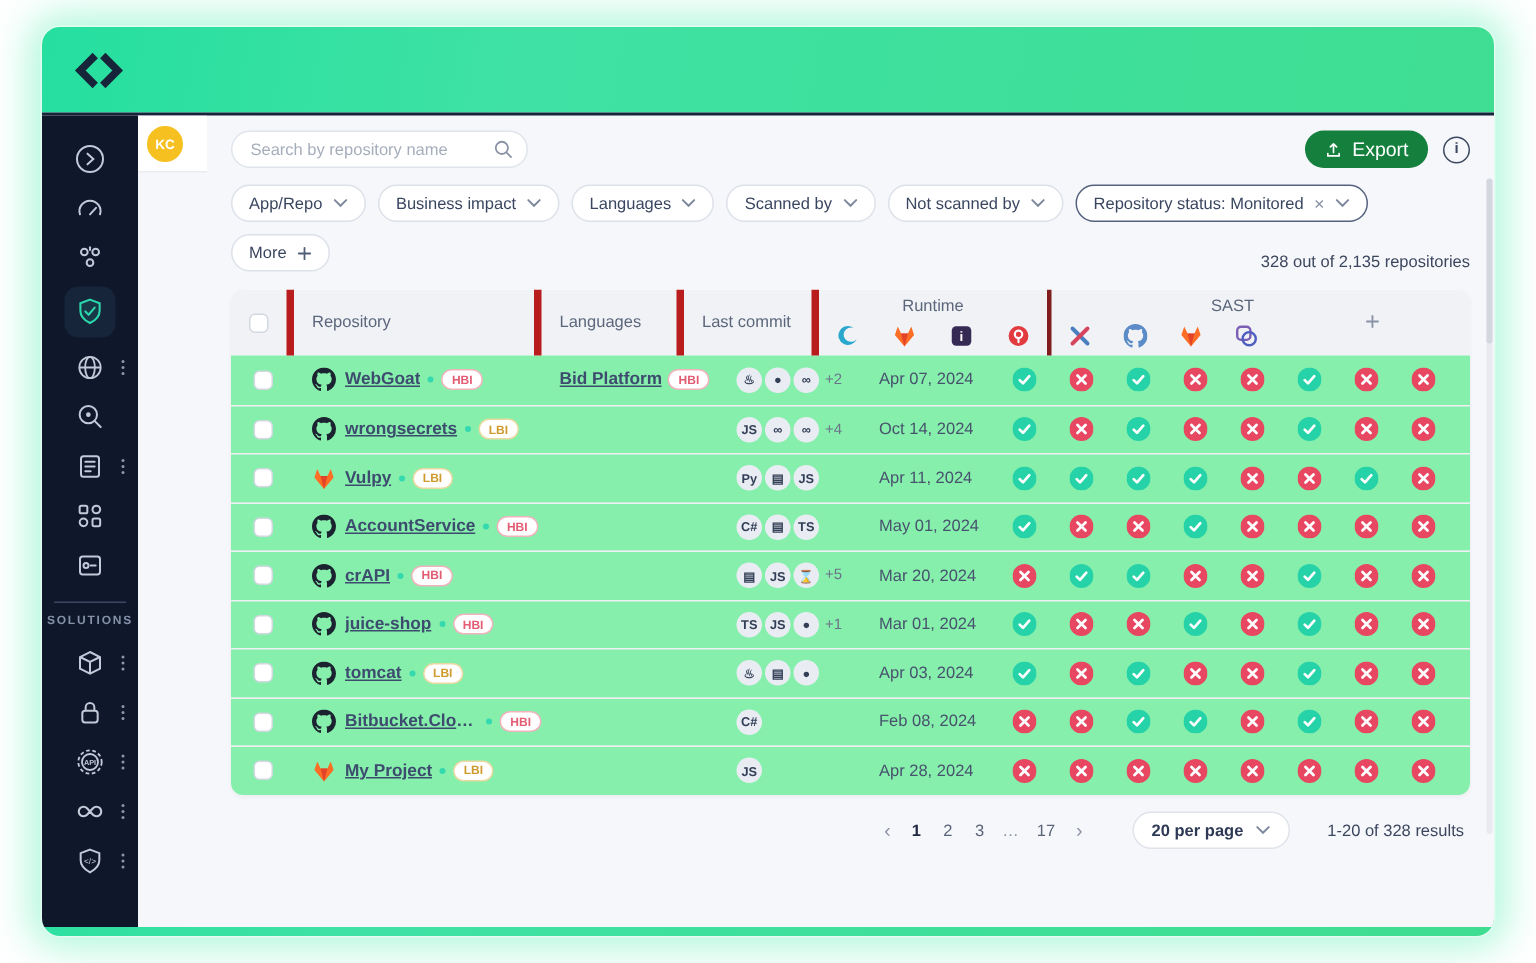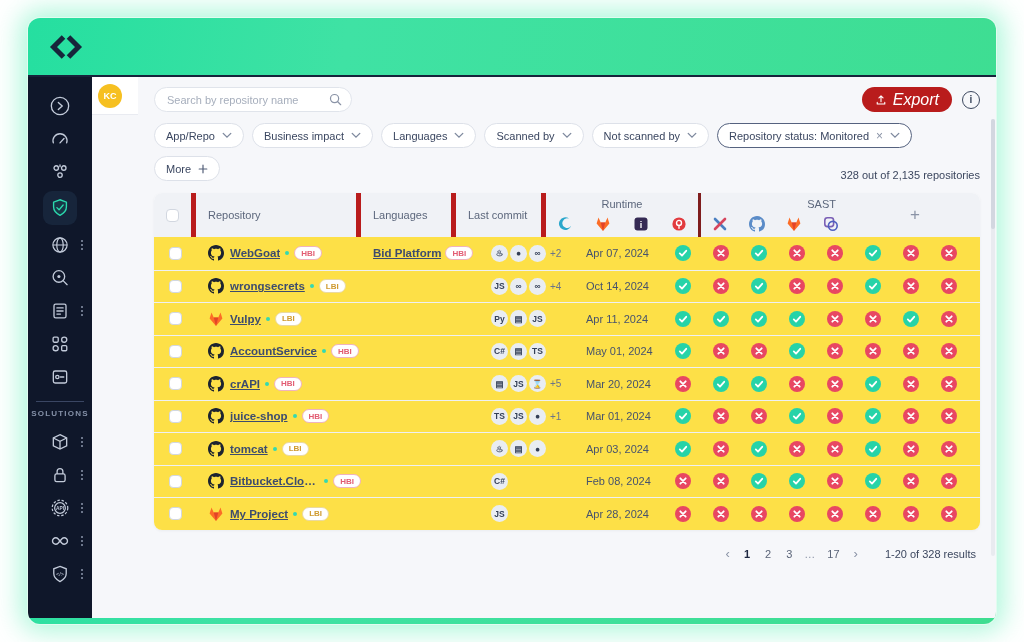--- a/index.html
+++ b/index.html
@@ -35,21 +35,21 @@
   .avatar { width:24px; height:24px; border-radius:50%; background:#f6c021; color:#fff; font-size:9px; font-weight:bold; display:flex; align-items:center; justify-content:center; }
 
   .content { flex:1; padding:10px 16px 0; position:relative; }
 
   .toolbar-row { display:flex; align-items:center; height:25px; margin-bottom:11px; }
   .search-pill { position:relative; width:198px; height:25px; background:#fff; border:1px solid #e0e4eb; border-radius:14px; display:flex; align-items:center; }
   .search-pill input { border:none; outline:none; background:transparent; font-size:11px; color:#45506a; padding:0 26px 0 12px; width:100%; font-family:"Liberation Sans",sans-serif; }
   .search-pill input::placeholder { color:#a6aebc; }
   .search-mag { position:absolute; right:9px; top:5px; }
   .toolbar-right { margin-left:auto; display:flex; align-items:center; gap:10px; }
-  .export-btn { height:25px; background:#b91c1c; border-radius:14px; color:#fff; font-size:16px; display:flex; align-items:center; gap:6px; padding:0 13px; border:none; cursor:pointer; font-family:"Liberation Sans",sans-serif;font-style:italic; }
+  .export-btn { height:25px; background:#15803d; border-radius:14px; color:#fff; font-size:13px; display:flex; align-items:center; gap:6px; padding:0 13px; border:none; cursor:pointer; font-family:"Liberation Sans",sans-serif; }
   .info-icon { width:18px; height:18px; border:1.4px solid #3c485f; border-radius:50%; color:#3c485f; font-size:10px; display:flex; align-items:center; justify-content:center; font-style:normal; font-weight:bold; }
 
   .filters-row { display:flex; align-items:center; gap:8px; height:25px; margin-bottom:8px; flex-wrap:nowrap; }
   .chip { height:25px; background:#fff; border:1px solid #dde1e9; border-radius:14px; display:flex; align-items:center; gap:7px; padding:0 11px; font-size:11px; color:#3a4660; white-space:nowrap; cursor:pointer; }
   .chip.active { border-color:#55627f; }
   .chip .x { color:#8a93a6; font-size:12px; line-height:1; }
   .more-row { display:flex; align-items:flex-end; height:25px; }
   .summary { margin-left:auto; font-size:11px; color:#3c475f; }
 
   
@@ -64,21 +64,21 @@
   .col-plus { flex:1; }
   .scan-groups { display:flex; width:304px; }
   .scan-group { width:152px; display:flex; flex-direction:column; }
   .scan-group.sast { border-left:3px solid #7f1d1d; }
   .scan-group-label { height:18px; font-size:11px; color:#5c677c; display:flex; align-items:flex-end; justify-content:center; padding-bottom:1px; }
   .scan-group.sast .scan-group-label { justify-content:flex-end; padding-right:14px; }
   .scan-icons { height:26px; display:flex; }
   .scan-icon-cell { width:38px; display:flex; align-items:center; justify-content:center; }
   .plus-header { flex:1; display:flex; align-items:center; justify-content:center; color:#8a93a6; font-size:17px; border-right:none; }
 
-  .t-body .t-row { display:flex; align-items:center; height:32.5px; border-top:1px solid #eef0f4; background:#fde047; }
+  .t-body .t-row { display:flex; align-items:center; height:32.5px; border-top:1px solid #eef0f4; background:#86efac; }
   .t-body .t-row:first-child { border-top:none; }
   .cell { display:flex; align-items:center; padding-left:12px; }
   .cb { width:13px; height:13px; border:1.3px solid #d2d7e0; border-radius:4px; background:#fff; }
   .repo-link, .app-link { font-size:11.5px; color:#3d4c6e; font-weight:bold; text-decoration:underline; white-space:nowrap; overflow:hidden; text-overflow:ellipsis; }
   .tdot { width:4px; height:4px; border-radius:50%; background:#35d9b0; margin:0 5px; flex-shrink:0; }
   .badge { font-size:8px; font-weight:bold; padding:1.5px 6px; border-radius:8px; border:1px solid; background:#fff; flex-shrink:0; }
   .badge.HBI { color:#e25c72; border-color:#f0b3bd; }
   .badge.LBI { color:#cf9а2e; }
   .badge.LBI { color:#cf9a2e; border-color:#ead9a0; }
   .lang-chip { width:17px; height:17px; border-radius:50%; background:#e9edf3; color:#333f57; font-size:8.5px; font-weight:bold; display:flex; align-items:center; justify-content:center; margin-right:2px; flex-shrink:0; }
@@ -1090,20 +1090,26 @@
         <div class="pagination">
           <span class="pg-arrow">‹</span>
           <span id="pages" style="display:flex;gap:9px;">
               <span class="pg-num current">1</span>
               <span class="pg-num">2</span>
               <span class="pg-num">3</span>
               <span class="pg-ellipsis">…</span>
               <span class="pg-num">17</span>
             </span>
           <span class="pg-arrow">›</span>
+          <div class="per-page-pill">
+            <span>20 per page</span>
+            <svg width="10" height="7" viewBox="0 0 10 7">
+                <path d="M1.2 1.4 L5 5.2 L8.8 1.4" stroke="#7e899e" stroke-width="1.3" fill="none" stroke-linecap="round"></path>
+              </svg>
+          </div>
           <span class="results-txt">1-20 of 328 results</span>
         </div>
 
         <div class="scrollbar">
             <div class="thumb"></div>
           </div>
       </div>
     </div>
   </div>
 </div>

